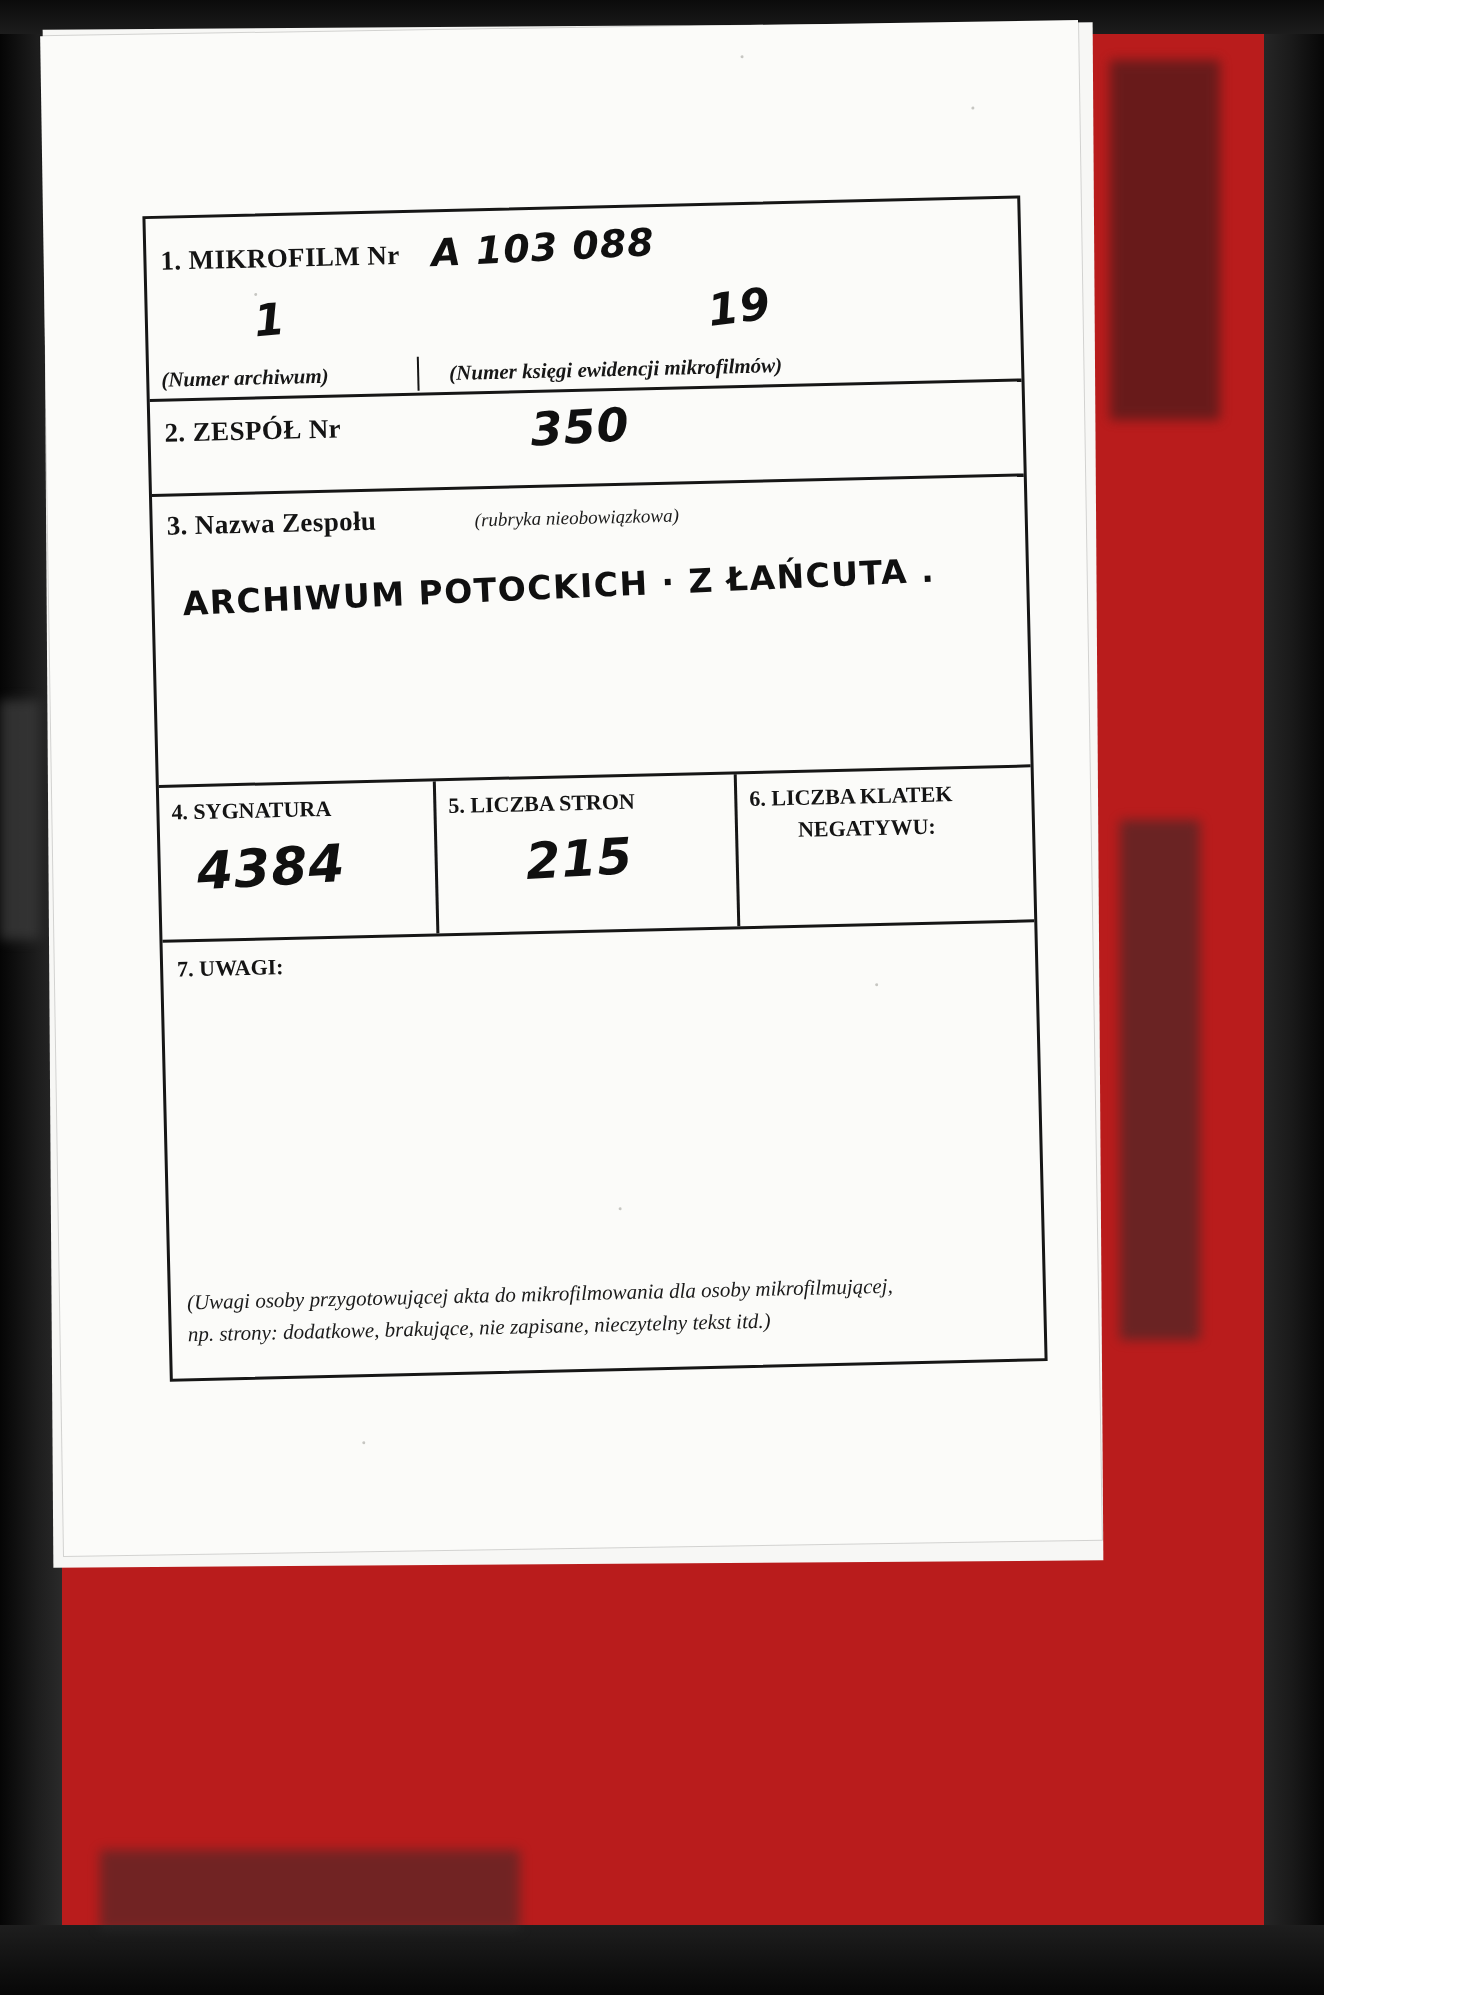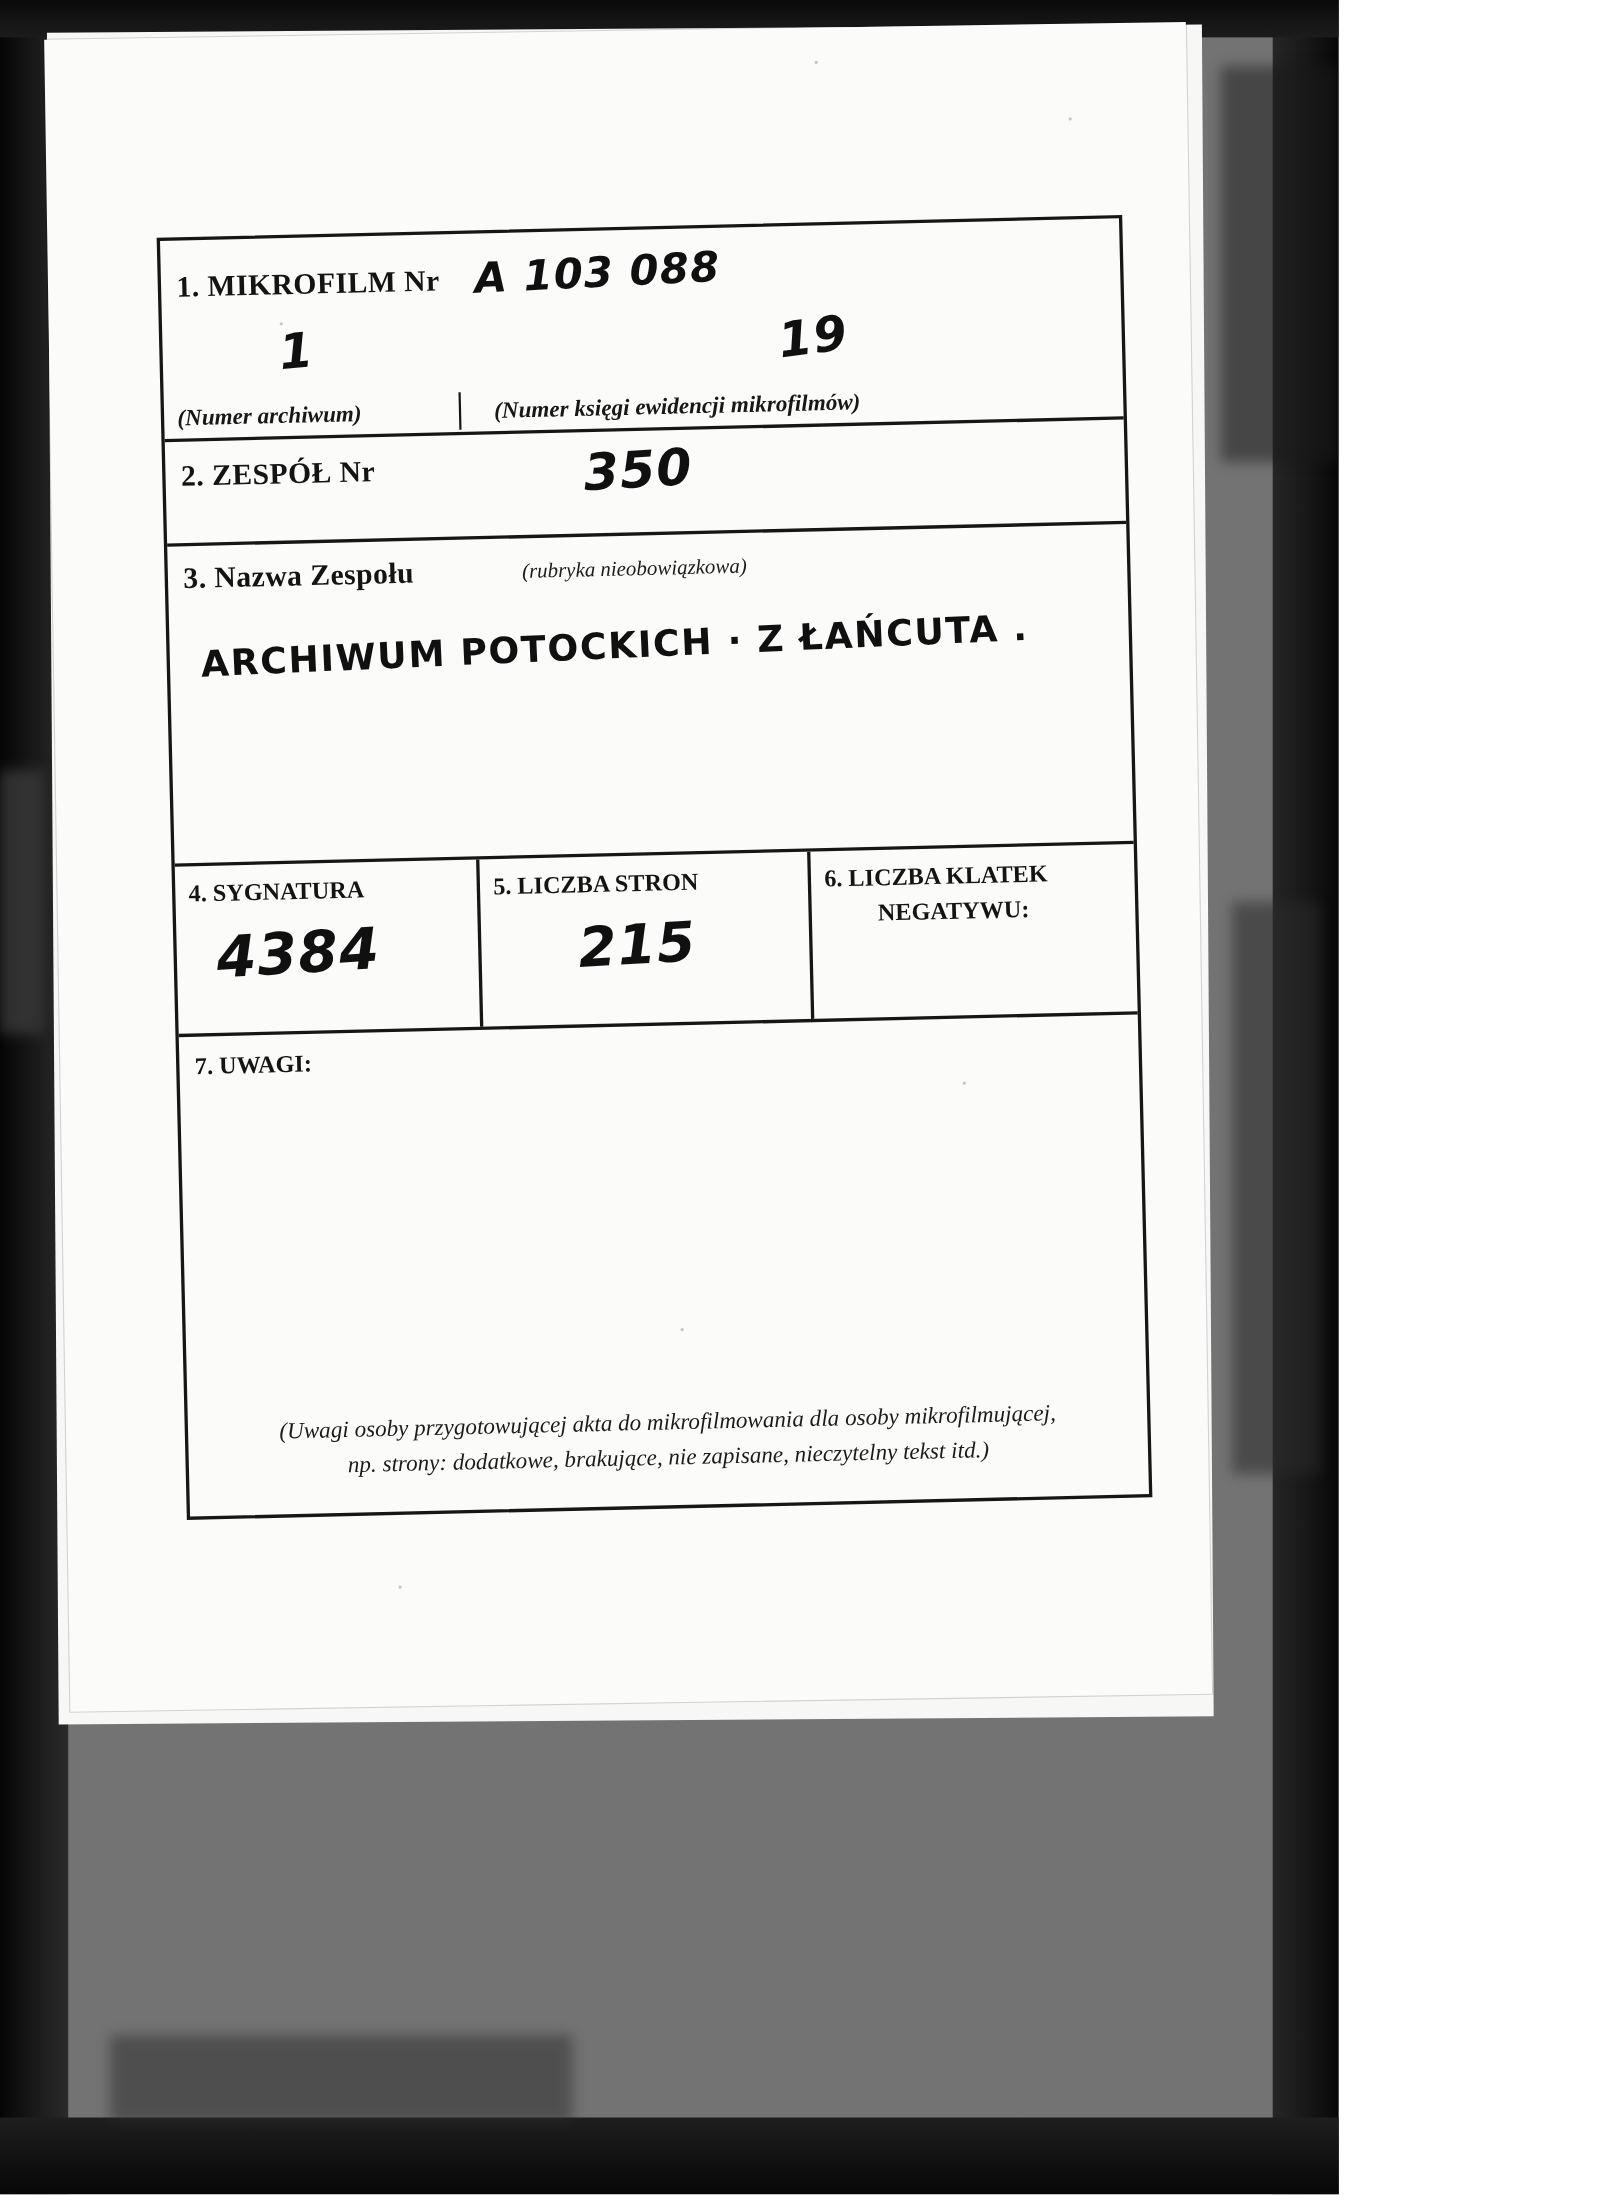--- a/index.html
+++ b/index.html
@@ -10,25 +10,24 @@
   body {
     width: 1476px;
     height: 1995px;
     overflow: hidden;
     font-family: "Liberation Serif", serif;
   }
 
   
   #scan {
     position: relative;
-    width: 1217px;
+    width: 1324px;
     height: 1995px;
-    background: #737373;
+    background: #b91c1c;
     overflow: hidden;
-    text-align: center;
   }
   .edge-band {
     position: absolute;
     background: #121212;
   }
   .band-left {
     left: 0; top: 0; width: 62px; height: 1995px;
     background: linear-gradient(90deg, #050505 0%, #1d1d1d 60%, #2a2a2a 100%);
   }
   .band-right {

